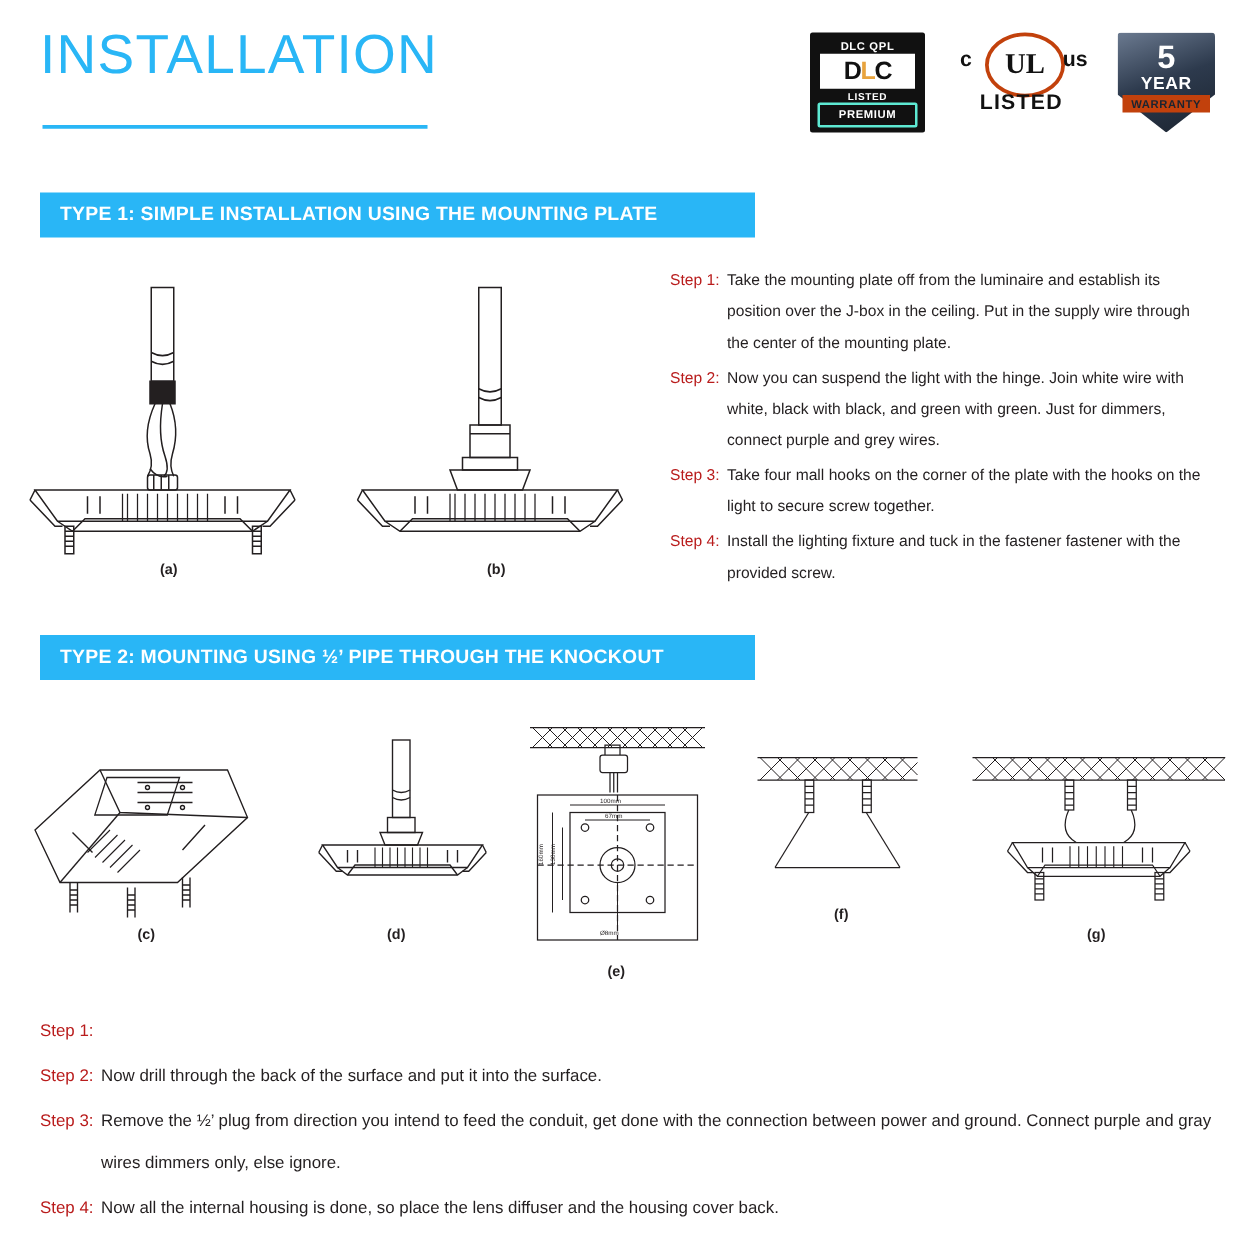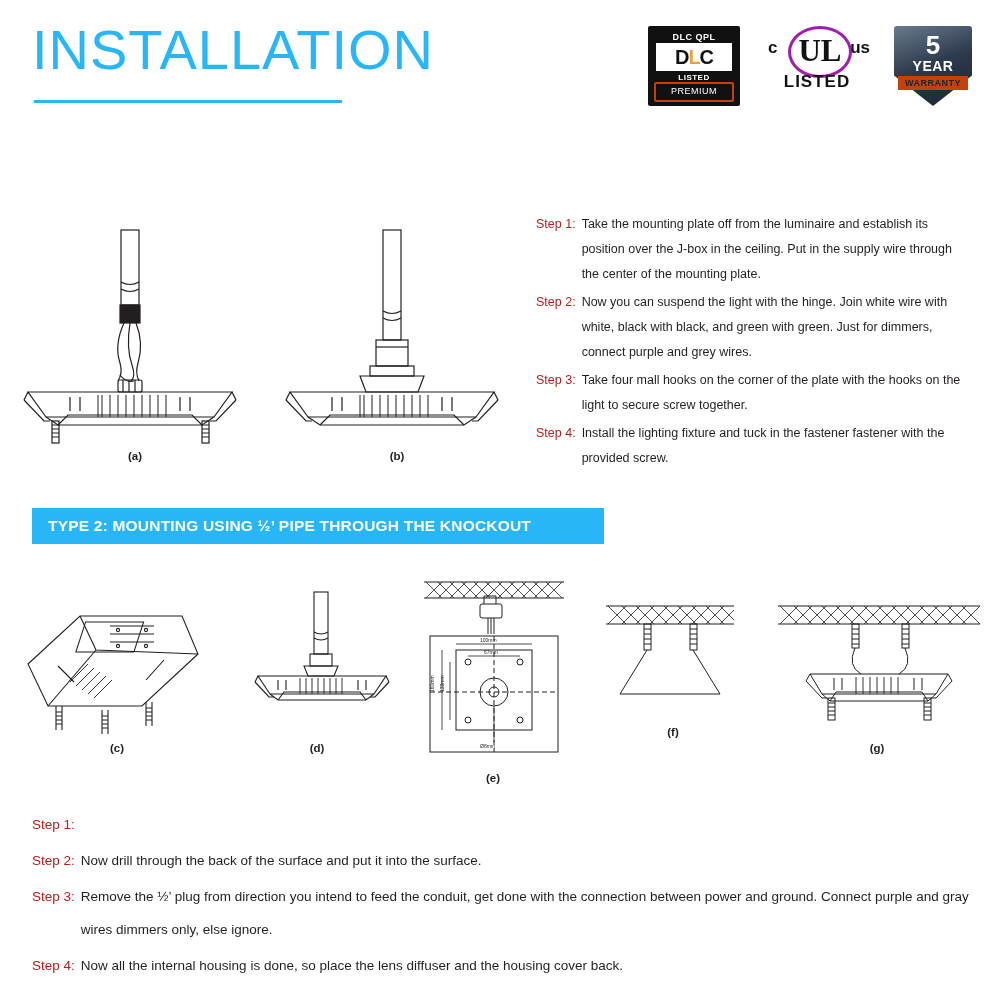--- a/index.html
+++ b/index.html
@@ -8,21 +8,21 @@
     background:#ffffff;
     font-family:"Liberation Sans", sans-serif;
     color:#231f20;
     position:relative;
     overflow:hidden;
   }
   
   .page{position:absolute;left:0;top:0;width:1000px;height:1000px;}
   .title{
     position:absolute;left:32px;top:22px;
-    font-size:56px;letter-spacing:1px;
+    font-size:44px;letter-spacing:1px;
     color:#29b6f6;
     font-weight:400;
     font-family:"Liberation Sans", sans-serif;
     line-height:1;
   }
   .title-rule{
     position:absolute;left:34px;top:100px;width:308px;height:3px;background:#29b6f6;
   }
   
   .badges{position:absolute;right:28px;top:26px;height:84px;display:flex;align-items:flex-start;gap:18px;}
@@ -36,29 +36,29 @@
   .dlc .dlc-logo{
     position:absolute;left:8px;top:17px;right:8px;height:28px;background:#fff;color:#111;
     font-size:20px;font-weight:bold;text-align:center;line-height:28px;letter-spacing:-1px;
   }
   .dlc .dlc-logo .q{color:#e8a33d;}
   .dlc .dlc-listed{
     position:absolute;left:6px;top:46px;right:6px;height:12px;text-align:center;
     font-size:8px;font-weight:bold;letter-spacing:.5px;line-height:12px;
   }
   .dlc .dlc-prem{
-    position:absolute;left:6px;bottom:4px;right:6px;height:16px;border:2px solid #c2410c;border-radius:2px;
-    text-align:center;font-size:9px;font-weight:normal;line-height:14px;letter-spacing:.5px;
+    position:absolute;left:6px;bottom:4px;right:6px;height:16px;border:2px solid #5eead4;border-radius:2px;
+    text-align:center;font-size:9px;font-weight:bold;line-height:14px;letter-spacing:.5px;
   }
   .ul{
     width:118px;height:66px;position:relative;color:#111;
   }
   .ul .ul-circle{
-    position:absolute;left:30px;top:0;width:58px;height:46px;border:3px solid #a21caf;border-radius:50%;
-    text-align:center;font-size:31px;font-weight:bold;line-height:44px;font-family:"Liberation Serif",serif;
+    position:absolute;left:30px;top:0;width:58px;height:46px;border:3px solid #c2410c;border-radius:50%;
+    text-align:center;font-size:23px;font-weight:bold;line-height:44px;font-family:"Liberation Serif",serif;
   }
   .ul .ul-c{position:absolute;left:10px;top:12px;font-size:17px;font-weight:bold;}
   .ul .ul-us{position:absolute;right:6px;top:12px;font-size:17px;font-weight:bold;}
   .ul .ul-listed{position:absolute;left:0;right:0;bottom:0;text-align:center;font-size:17px;font-weight:bold;letter-spacing:1px;}
   .shield{
     width:78px;height:80px;position:relative;
   }
   .shield .sh-bg{
     position:absolute;left:0;top:0;width:78px;height:80px;
     background:linear-gradient(160deg,#6b7a90 0%,#2d3a4d 48%,#1b2430 100%);
@@ -122,20 +122,21 @@
 
     <div class="shield">
       <div class="sh-bg"></div>
       <div class="sh-5">5</div>
       <div class="sh-year">YEAR</div>
       <div class="sh-w">WARRANTY</div>
     </div>
 
   </div>
 
+  <div class="bar" style="left:32px;top:154px;width:556px;">TYPE 1: SIMPLE INSTALLATION USING THE MOUNTING PLATE</div>
 
   <div class="fig" style="left:10px;top:225px;">
     <svg width="250" height="220" viewBox="0 0 250 220">
       <g fill="none" stroke="#231f20" stroke-width="1.2">
 
         <rect x="111" y="5" width="18" height="75"></rect>
         <path d="M111 57 q9 5 18 0"></path>
         <path d="M111 64 q9 5 18 0"></path>
 
         <rect x="110" y="80" width="20" height="18" fill="#231f20"></rect>

